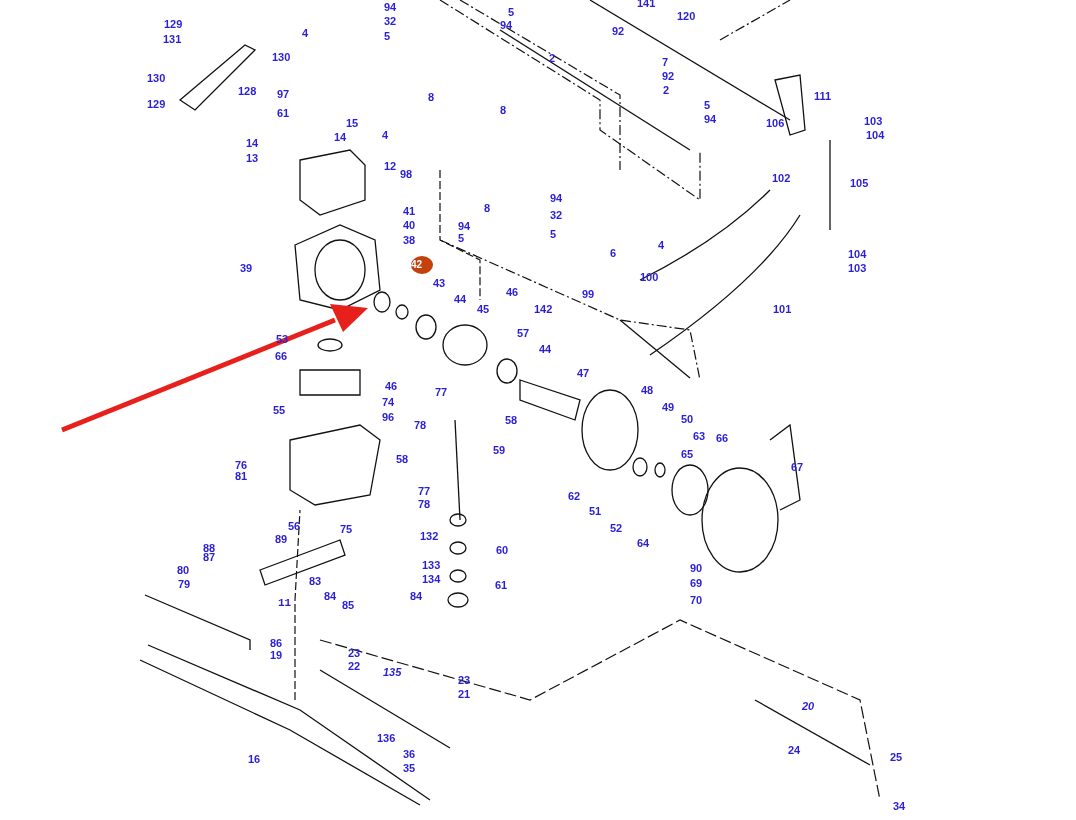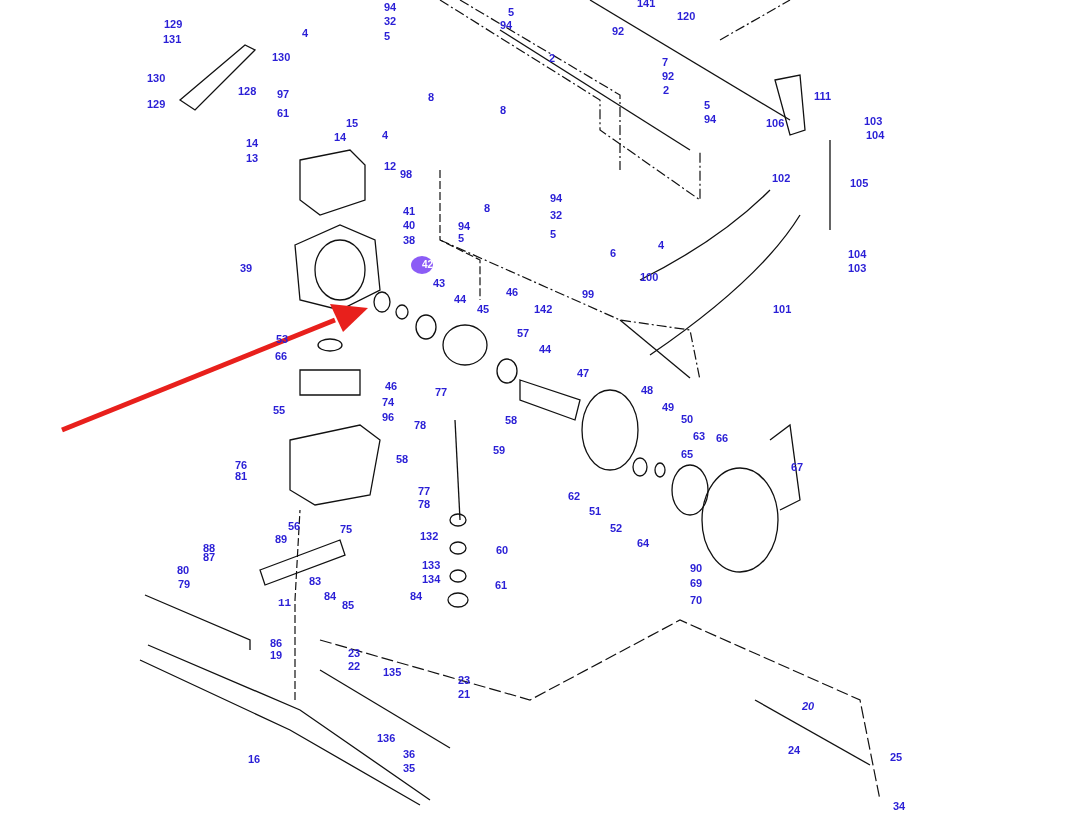--- a/index.html
+++ b/index.html
@@ -1,19 +1,19 @@
 <!DOCTYPE html>
 <html><head>
 <meta charset="utf-8">
 <style>
   html,body{margin:0;padding:0;background:#ffffff;}
   #stage{position:relative;width:1076px;height:820px;overflow:hidden;background:#fff;font-family:"Liberation Sans",sans-serif;}
   svg#drawing{position:absolute;left:0;top:0;}
   .lbl{position:absolute;font-family:"Liberation Sans",sans-serif;font-weight:bold;font-size:11px;color:#2a1fd6;line-height:11px;white-space:nowrap;cursor:pointer;}
-  .badge{position:absolute;width:22px;height:18px;border-radius:50%;background:#8b5cf6;color:#fff;font-weight:bold;font-size:10px;line-height:18px;text-align:right;font-family:"Liberation Sans",sans-serif;cursor:pointer;}
+  .badge{position:absolute;width:22px;height:18px;border-radius:50%;background:#c2410c;color:#fff;font-weight:bold;font-size:10px;line-height:18px;text-align:left;font-family:"Liberation Sans",sans-serif;cursor:pointer;}
 </style>
 </head>
 <body>
 
 <div id="stage">
   <svg id="drawing" width="1076" height="820" viewBox="0 0 1076 820">
     <g fill="none" stroke="#111" stroke-width="1.2">
       <path d="M440 0 L600 100 L600 130 L700 200 L700 150" stroke-dasharray="10 3 2 3"></path>
       <path d="M460 0 L620 95 L620 170" stroke-dasharray="10 3 2 3"></path>
       <path d="M440 240 L620 320 L690 330 L700 380" stroke-dasharray="10 3 2 3"></path>
@@ -173,21 +173,21 @@
       <div class="lbl" style="left: 495px; top: 580px;">61</div>
       <div class="lbl" style="left: 324px; top: 591px;">84</div>
       <div class="lbl" style="left: 410px; top: 591px;">84</div>
       <div class="lbl" style="left: 690px; top: 595px;">70</div>
       <div class="lbl" style="left: 342px; top: 600px;">85</div>
       <div class="lbl" style="left: 278px; top: 598px; font-family: Liberation Mono, monospace;">11</div>
       <div class="lbl" style="left: 270px; top: 638px;">86</div>
       <div class="lbl" style="left: 270px; top: 650px;">19</div>
       <div class="lbl" style="left: 348px; top: 648px;">23</div>
       <div class="lbl" style="left: 348px; top: 661px;">22</div>
-      <div class="lbl" style="left: 383px; top: 667px;">135</div>
+      <div class="lbl" style="left: 383px; top: 667px; font-style: italic;">135</div>
       <div class="lbl" style="left: 458px; top: 675px;">23</div>
       <div class="lbl" style="left: 458px; top: 689px;">21</div>
       <div class="lbl" style="left: 802px; top: 701px; font-style: italic;">20</div>
       <div class="lbl" style="left: 377px; top: 733px;">136</div>
       <div class="lbl" style="left: 788px; top: 745px;">24</div>
       <div class="lbl" style="left: 403px; top: 749px;">36</div>
       <div class="lbl" style="left: 248px; top: 754px;">16</div>
       <div class="lbl" style="left: 890px; top: 752px;">25</div>
       <div class="lbl" style="left: 403px; top: 763px;">35</div>
       <div class="lbl" style="left: 893px; top: 801px;">34</div>

